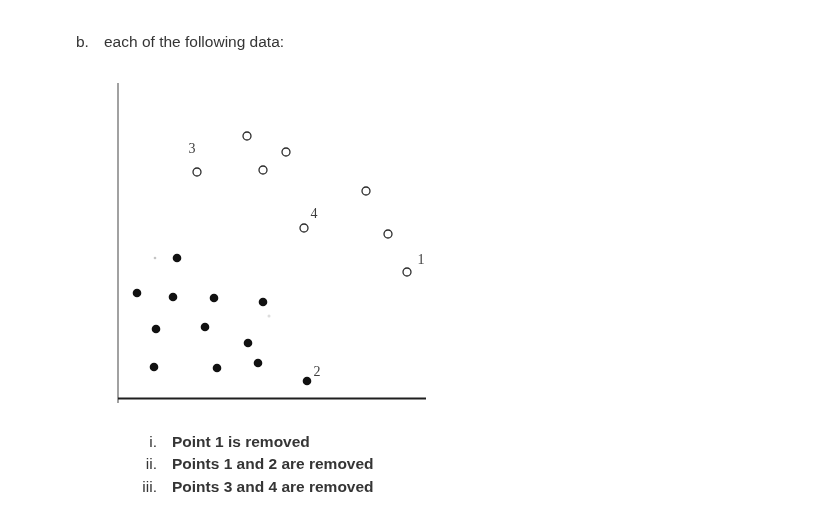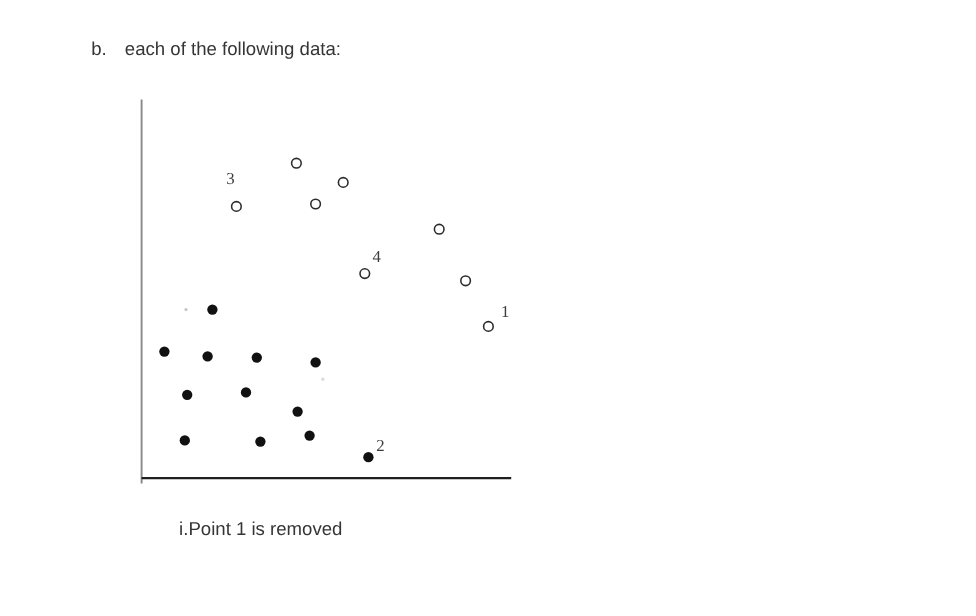--- a/index.html
+++ b/index.html
@@ -31,21 +31,21 @@
     fill: #3d3d3d;
   }
   .cases {
     position: absolute;
     left: 100px; top: 431px;
     font-size: 15.5px;
     line-height: 22.4px;
   }
   .case-row { display: flex; }
   .case-numeral { width: 57px; flex: 0 0 57px; text-align: right; }
-  .case-text { white-space: nowrap; }
+  .case-text { margin-left: 15px; white-space: nowrap; font-weight: bold; }
 </style>
 </head>
 <body>
 
 <div class="question">
   <div class="q-label">b.</div>
   <div>
     <div>each of the following data:</div>
   </div>
 </div>
@@ -81,13 +81,21 @@
       <text x="82" y="73" text-anchor="middle" class="pt-label">3</text>
       <text x="204" y="138" text-anchor="middle" class="pt-label">4</text>
     </svg>
 </div>
 
 <div class="cases">
   <div class="case-row">
     <span class="case-numeral">i.</span>
     <span class="case-text">Point 1 is removed</span>
   </div>
+  <div class="case-row">
+    <span class="case-numeral">ii.</span>
+    <span class="case-text">Points 1 and 2 are removed</span>
+  </div>
+  <div class="case-row">
+    <span class="case-numeral">iii.</span>
+    <span class="case-text">Points 3 and 4 are removed</span>
+  </div>
 </div>
 
 </body></html>

